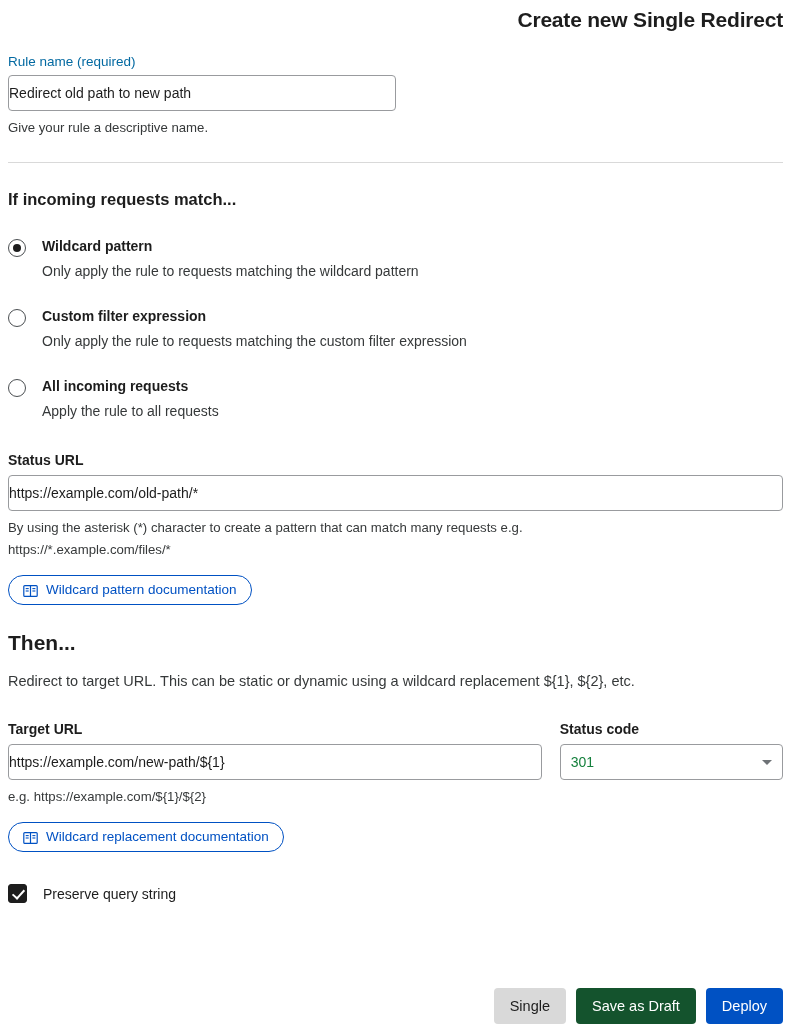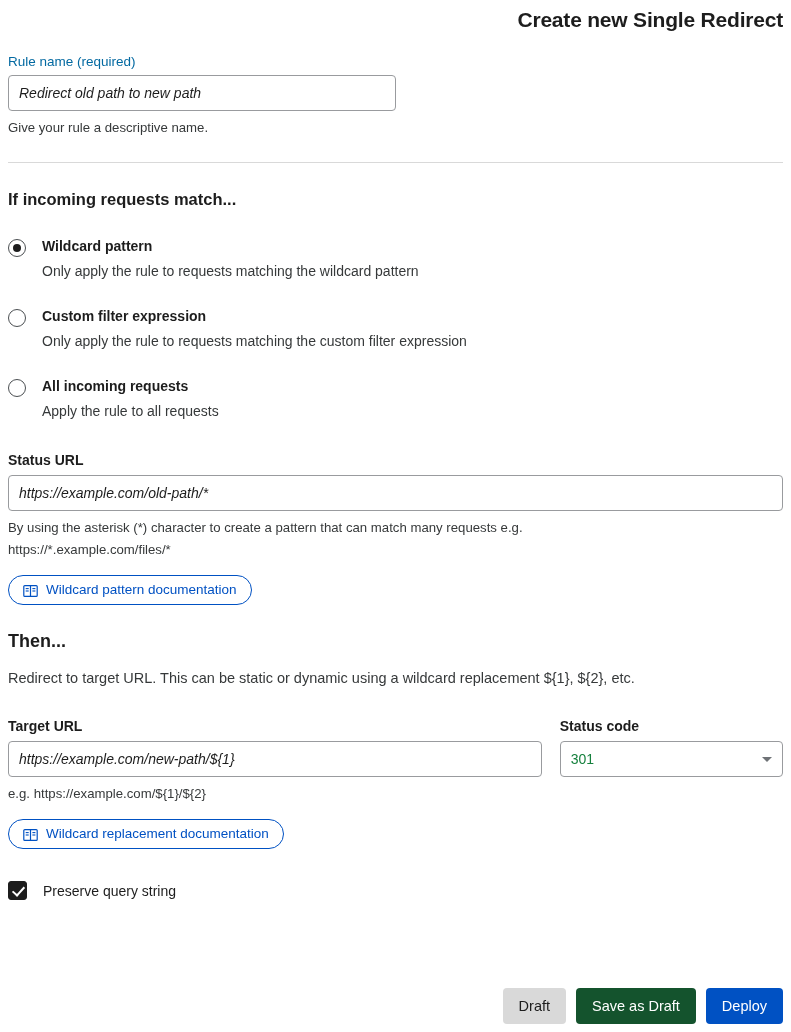--- a/index.html
+++ b/index.html
@@ -36,24 +36,23 @@
   }
   .text-input {
     display: block;
     height: 36px;
     border: 1px solid #999b9e;
     border-radius: 4px;
     background: #fff;
     font-family: "Liberation Sans", sans-serif;
     font-size: 14px;
     color: #1d1d1d;
-    padding: 0 10px;
+    padding: 0 0;
     outline: none;
     width: 100%;
-    font-style: italic;
   }
   .text-input::placeholder { color: #6e7276; }
   .input-rulename { width: 388px; }
   .help-text {
     font-size: 13.2px;
     color: #36393a;
     margin-top: 7px;
     line-height: 1.45;
   }
   .divider {
@@ -124,21 +123,21 @@
     color: #0051c3;
     font-size: 13.5px;
     font-family: "Liberation Sans", sans-serif;
     padding: 6px 14px;
     margin-top: 16px;
     cursor: pointer;
     line-height: 1.2;
   }
   .doc-button svg { display: block; }
   .then-heading {
-    font-size: 18px;
+    font-size: 21px;
     font-weight: bold;
     color: #1d1d1d;
     margin-top: 26px;
   }
   .then-desc {
     font-size: 14.5px;
     color: #36393a;
     margin-top: 18px;
   }
   .two-col {
@@ -310,18 +309,18 @@
     </span>
     <span>Wildcard replacement documentation</span>
   </button>
 
   <div class="checkbox-row">
     <span class="checkbox-mark"></span>
     <span class="checkbox-label">Preserve query string</span>
   </div>
 
   <div class="footer">
-    <button class="btn btn-cancel">Draft</button>
+    <button class="btn btn-cancel">Single</button>
     <button class="btn btn-draft">Save as Draft</button>
     <button class="btn btn-deploy">Deploy</button>
   </div>
 
 </div>
 
 </body></html>

